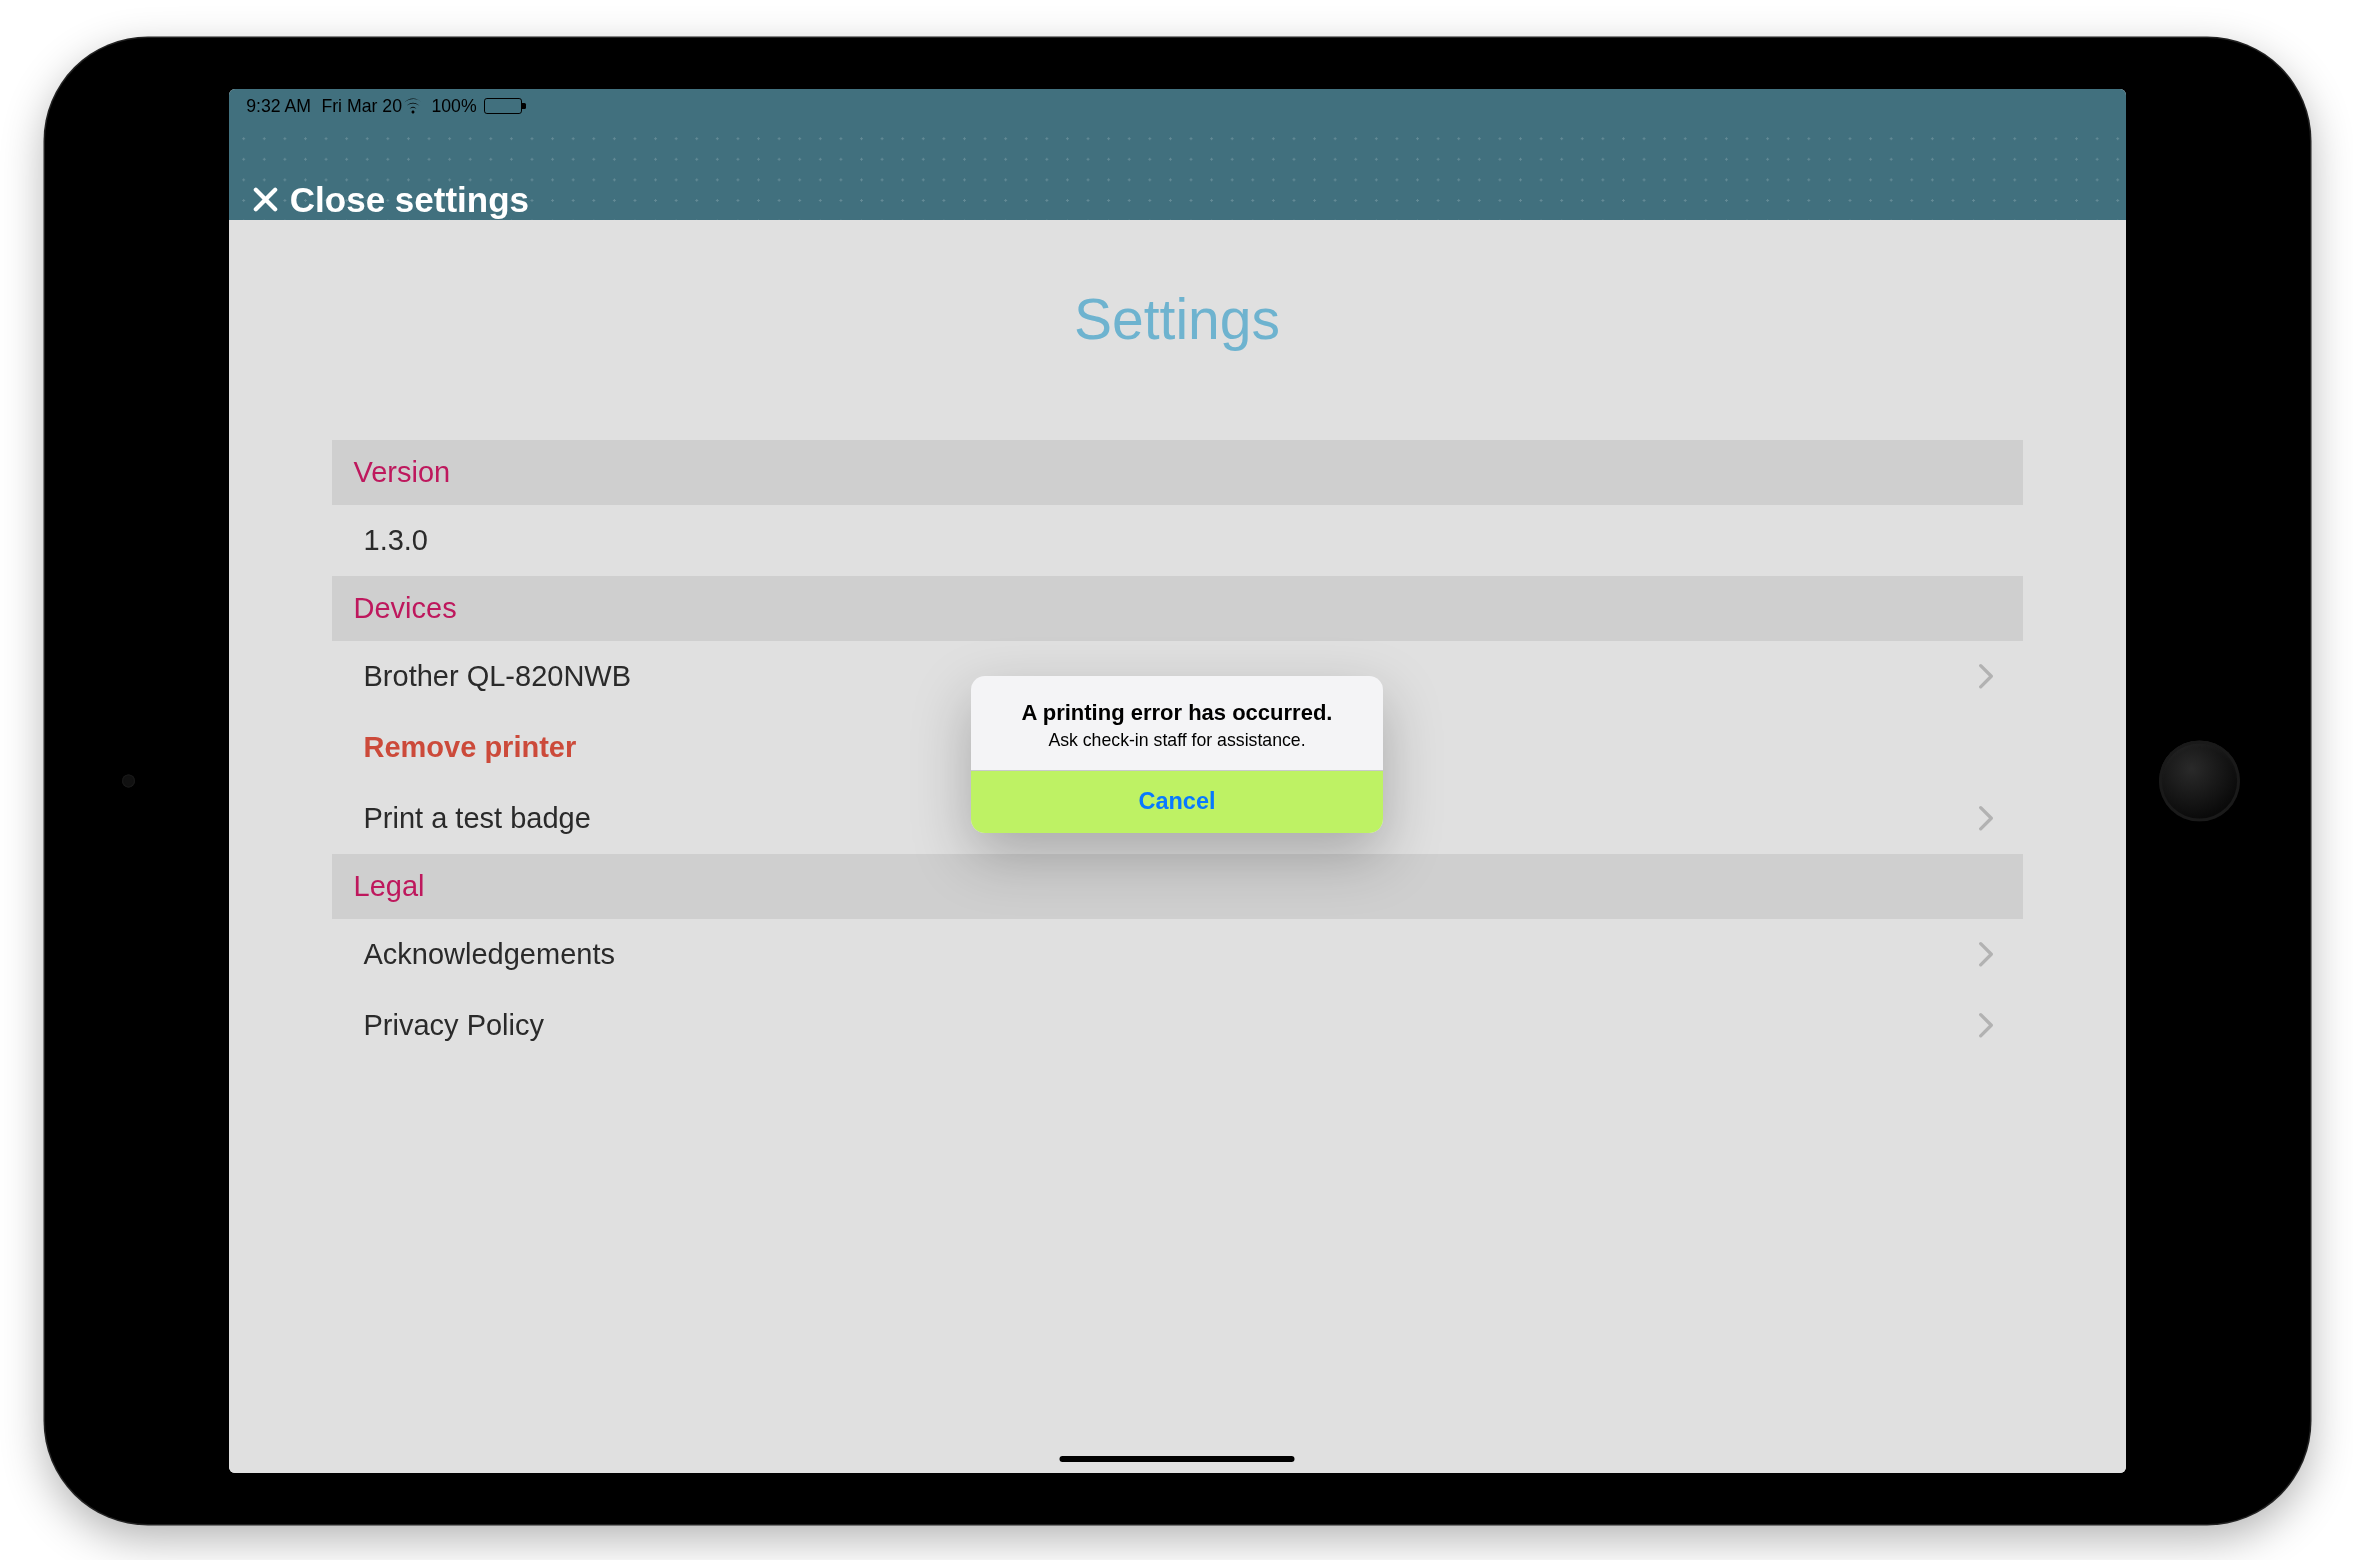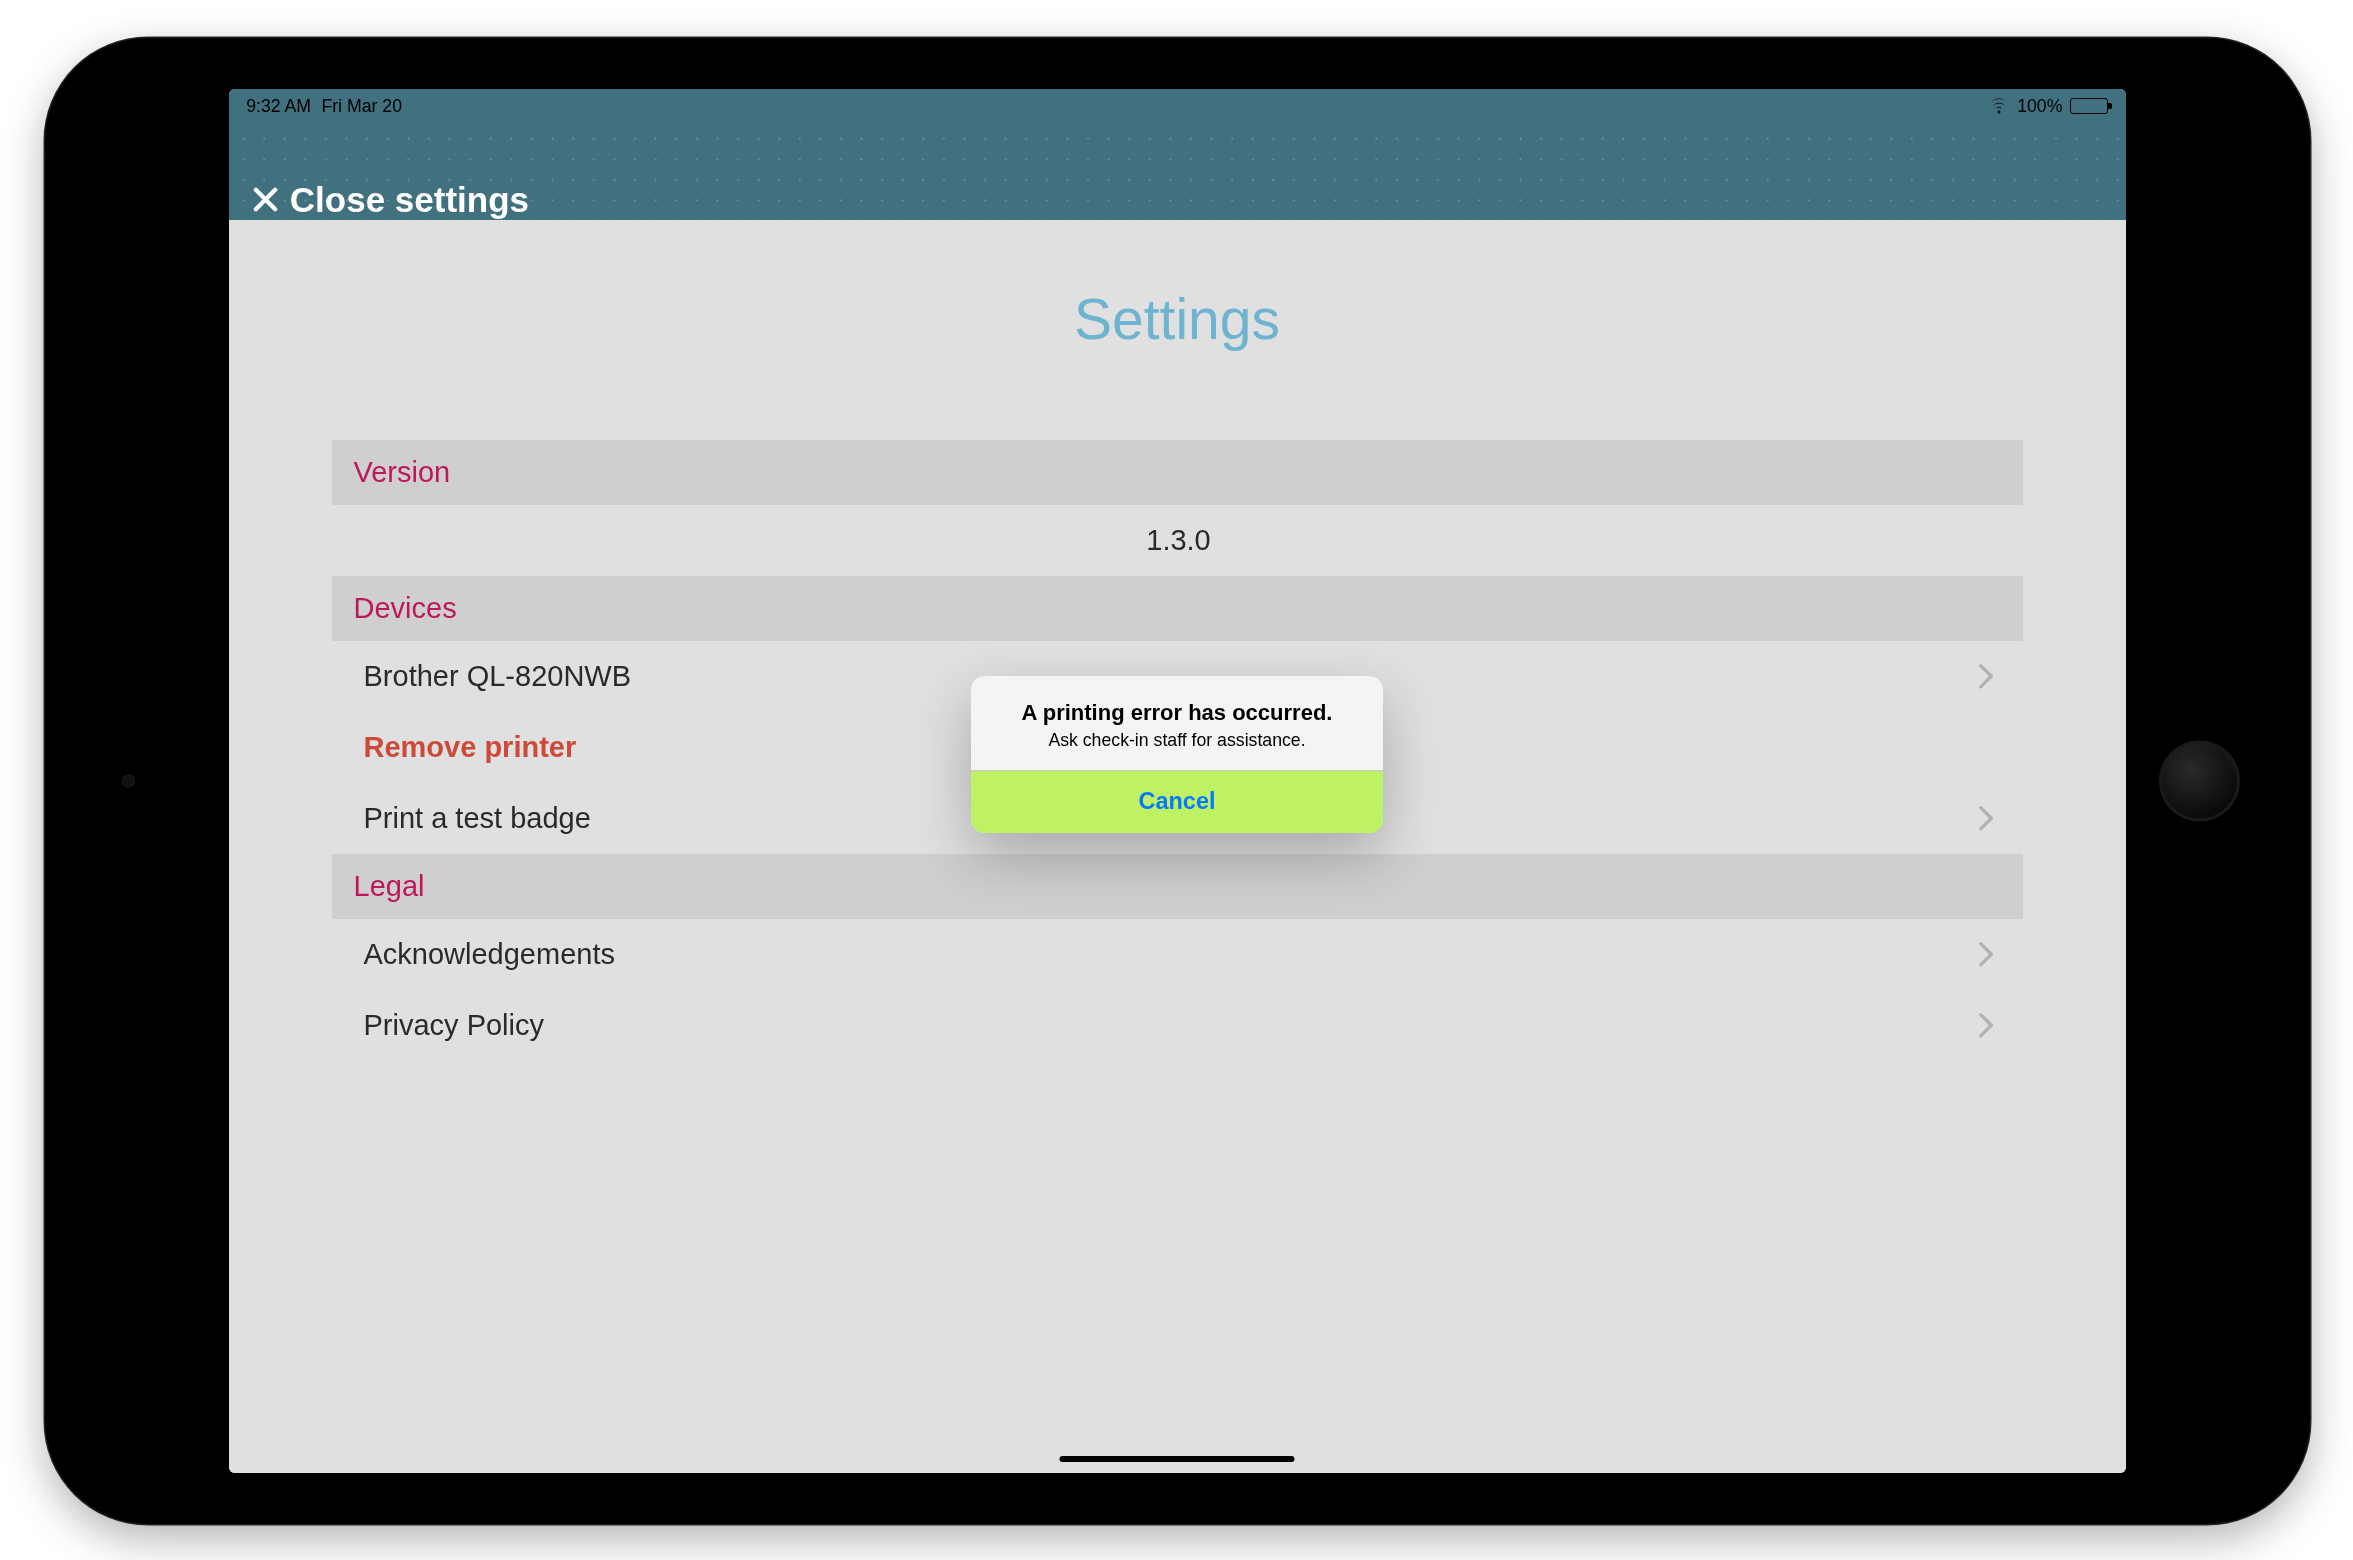--- a/index.html
+++ b/index.html
@@ -53,21 +53,20 @@
     position: relative;
     display: flex;
     flex-direction: column;
   }
   
   .status-bar {
     height: 35px;
     background: #41707e;
     display: flex;
     align-items: center;
-    justify-content: space-between;
     padding: 0 17.7px;
     font-size: 17.7px;
     color: #000;
     font-weight: 500;
   }
   .status-left { display: flex; gap: 10.3px; align-items: baseline; }
   .status-right { display: flex; gap: 7.4px; align-items: center; }
   .wifi-icon svg { width: 22px; height: 16px; display:block; }
   .battery-icon {
     width: 38px; height: 16px; border: 1.5px solid #000; border-radius: 2.9px; position: relative;
@@ -123,21 +122,21 @@
   .row {
     display: flex;
     align-items: center;
     justify-content: space-between;
     padding: 19px 29px 19px 32px;
     font-size: 29px;
     color: #2a2a2a;
     background: #e0e0e0;
     cursor: pointer;
   }
-  .row.static { cursor: default; justify-content: center; }
+  .row.static { cursor: default; }
   .row.danger { color: #cc4a3a; font-weight: 600; }
   .chevron svg { width: 16px; height: 26.5px; display:block; }
   .chevron { color: #b2b2b2; }
 
   
   .home-indicator {
     position: absolute;
     bottom: 10.3px;
     left: 50%;
     transform: translateX(-50%);

